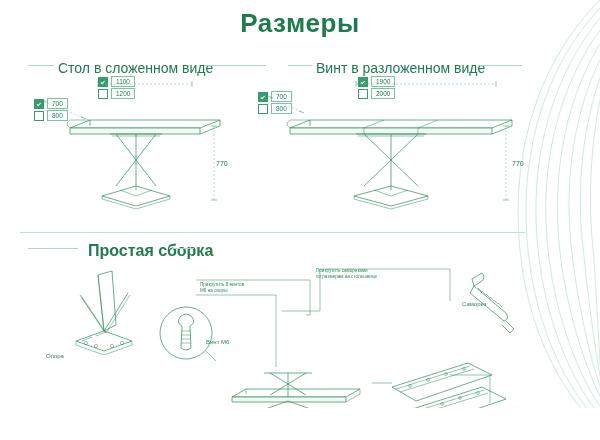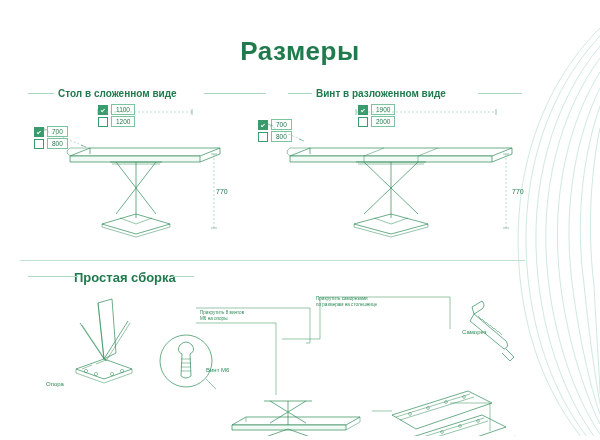--- a/index.html
+++ b/index.html
@@ -4,44 +4,44 @@
 <style>
   html,body{margin:0;padding:0;}
   body{
     width:600px;height:440px;
     background:#ffffff;
     font-family:"Liberation Sans", sans-serif;
     color:#1f7a4d;
     overflow:hidden;
     position:relative;
   }
-  .page{position:relative;width:600px;height:408px;overflow:hidden;background:#fff;margin-top:28px;}
+  .page{position:relative;width:600px;height:408px;overflow:hidden;background:#fff;}
 
   
   .swirl{position:absolute;right:0;top:0;width:150px;height:440px;pointer-events:none;}
 
   .title{
     position:absolute;left:0;top:8px;width:600px;text-align:center;
     font-size:26px;font-weight:bold;color:#1f7a4d;letter-spacing:0.5px;
   }
 
   .section-head{
-    position:absolute;font-size:10px;font-weight:bold;color:#1f7a4d;
+    position:absolute;font-size:14px;font-weight:normal;color:#1f7a4d;
     white-space:nowrap;
   }
   .rule{
     position:absolute;height:1px;background:#a9d9bf;
   }
 
   .divider{
     position:absolute;left:20px;top:232px;width:505px;height:1px;background:#bfe2cf;
   }
 
   .assembly-head{
-    position:absolute;left:74px;top:242px;font-size:13px;font-weight:bold;color:#1f7a4d;
+    position:absolute;left:88px;top:242px;font-size:16px;font-weight:bold;color:#1f7a4d;
   }
 
   .cap{
     position:absolute;font-size:4.6px;color:#2e8b57;line-height:1.35;white-space:pre-line;
   }
 
   .dimbox{
     position:absolute;display:flex;align-items:center;gap:3px;
     font-size:6.5px;color:#1f7a4d;
   }

